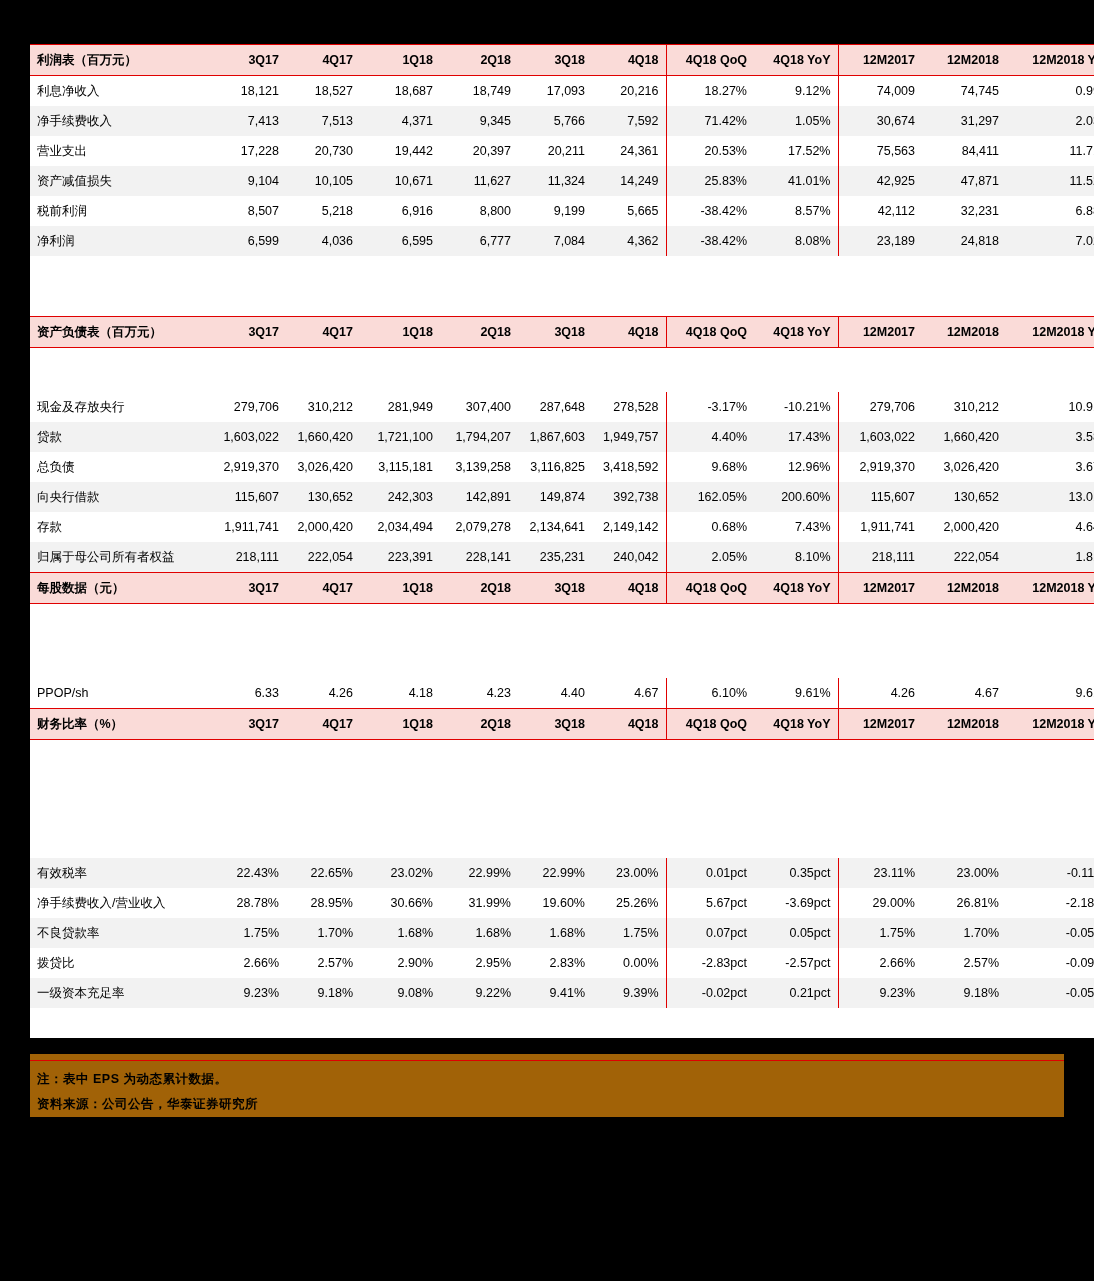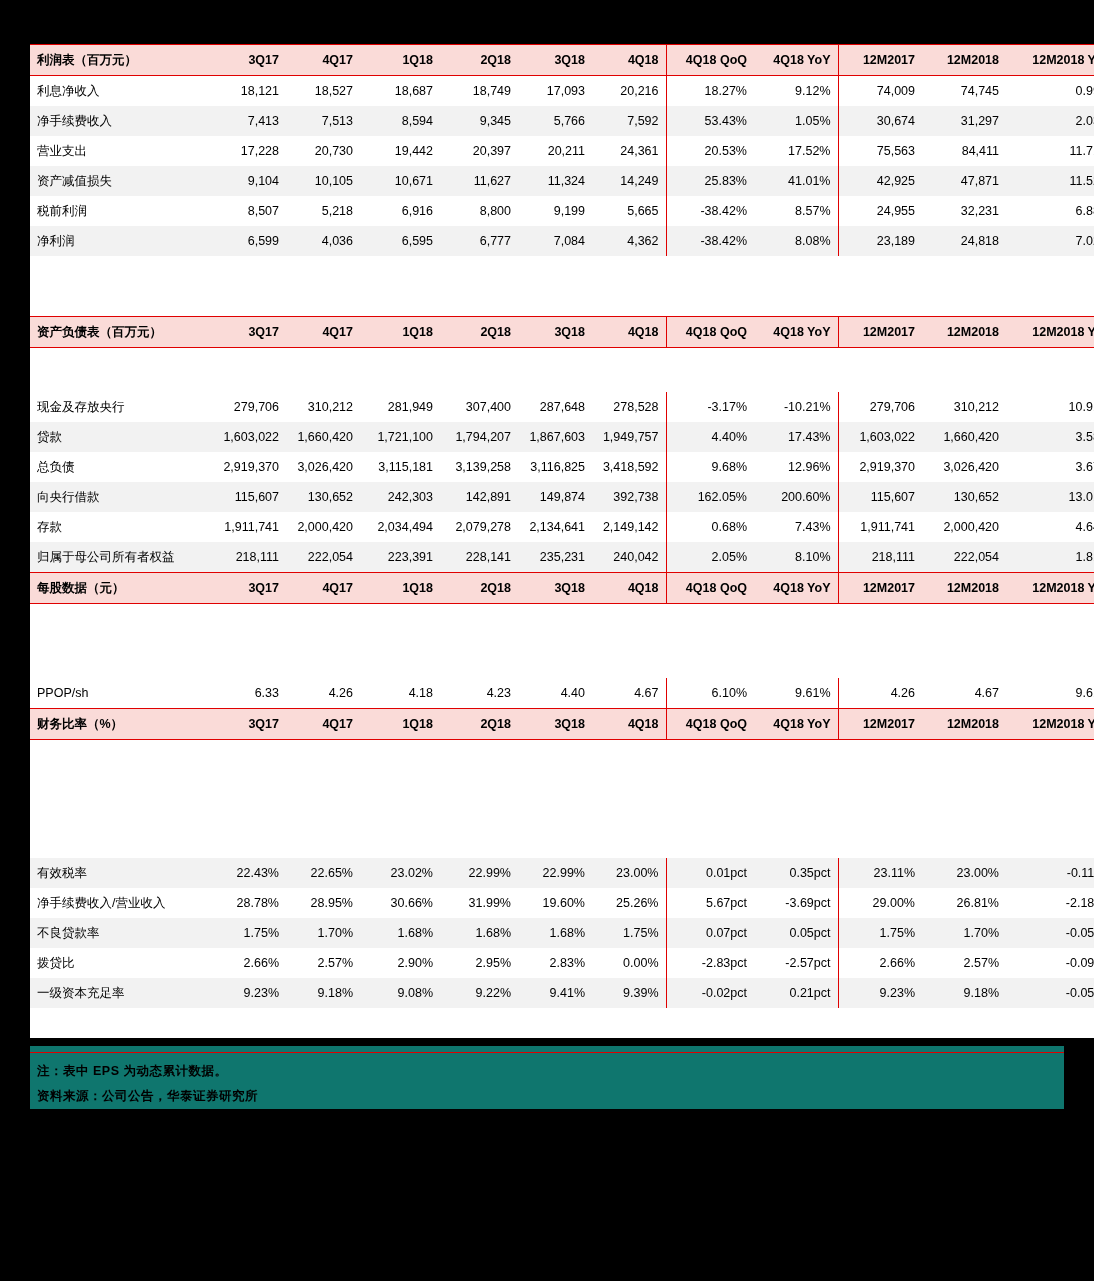--- a/index.html
+++ b/index.html
@@ -37,23 +37,23 @@
     border-top:1.6px solid #e00000;
     border-bottom:1.6px solid #e00000;
     height:30px;
   }
   tr.spacer td{background:#ffffff;height:30px;border:none;}
   tr.spacer-tall td{background:#ffffff;height:44px;border:none;}
   td.label{text-align:left;}
   td.num{text-align:right;}
   td.sep-right{border-right:1.6px solid #e00000;}
   .footer{
-    margin:8px 30px;
+    margin:16px 30px;
     width:1034px;
-    background:#0f766e;
+    background:#a16207;
     font-size:12.5px;
     padding-top:6px;
   }
   .footer .rule{
     border-top:1.6px solid #e00000;
     margin:0 0 6px 0;
   }
   .footer div.note{
     padding:4px 7px;
     font-weight:bold;
@@ -109,25 +109,25 @@
         <td class="num">18.27%</td>
         <td class="num sep-right">9.12%</td>
         <td class="num">74,009</td>
         <td class="num">74,745</td>
         <td class="num">0.99%</td>
       </tr>
       <tr class="band">
         <td class="label">净手续费收入</td>
         <td class="num">7,413</td>
         <td class="num">7,513</td>
-        <td class="num">8,594</td>
+        <td class="num">4,371</td>
         <td class="num">9,345</td>
         <td class="num">5,766</td>
         <td class="num sep-right">7,592</td>
-        <td class="num">53.43%</td>
+        <td class="num">71.42%</td>
         <td class="num sep-right">1.05%</td>
         <td class="num">30,674</td>
         <td class="num">31,297</td>
         <td class="num">2.03%</td>
       </tr>
       <tr class="white">
         <td class="label">营业支出</td>
         <td class="num">17,228</td>
         <td class="num">20,730</td>
         <td class="num">19,442</td>
@@ -157,21 +157,21 @@
       <tr class="white">
         <td class="label">税前利润</td>
         <td class="num">8,507</td>
         <td class="num">5,218</td>
         <td class="num">6,916</td>
         <td class="num">8,800</td>
         <td class="num">9,199</td>
         <td class="num sep-right">5,665</td>
         <td class="num">-38.42%</td>
         <td class="num sep-right">8.57%</td>
-        <td class="num">24,955</td>
+        <td class="num">42,112</td>
         <td class="num">32,231</td>
         <td class="num">6.88%</td>
       </tr>
       <tr class="band">
         <td class="label">净利润</td>
         <td class="num">6,599</td>
         <td class="num">4,036</td>
         <td class="num">6,595</td>
         <td class="num">6,777</td>
         <td class="num">7,084</td>

